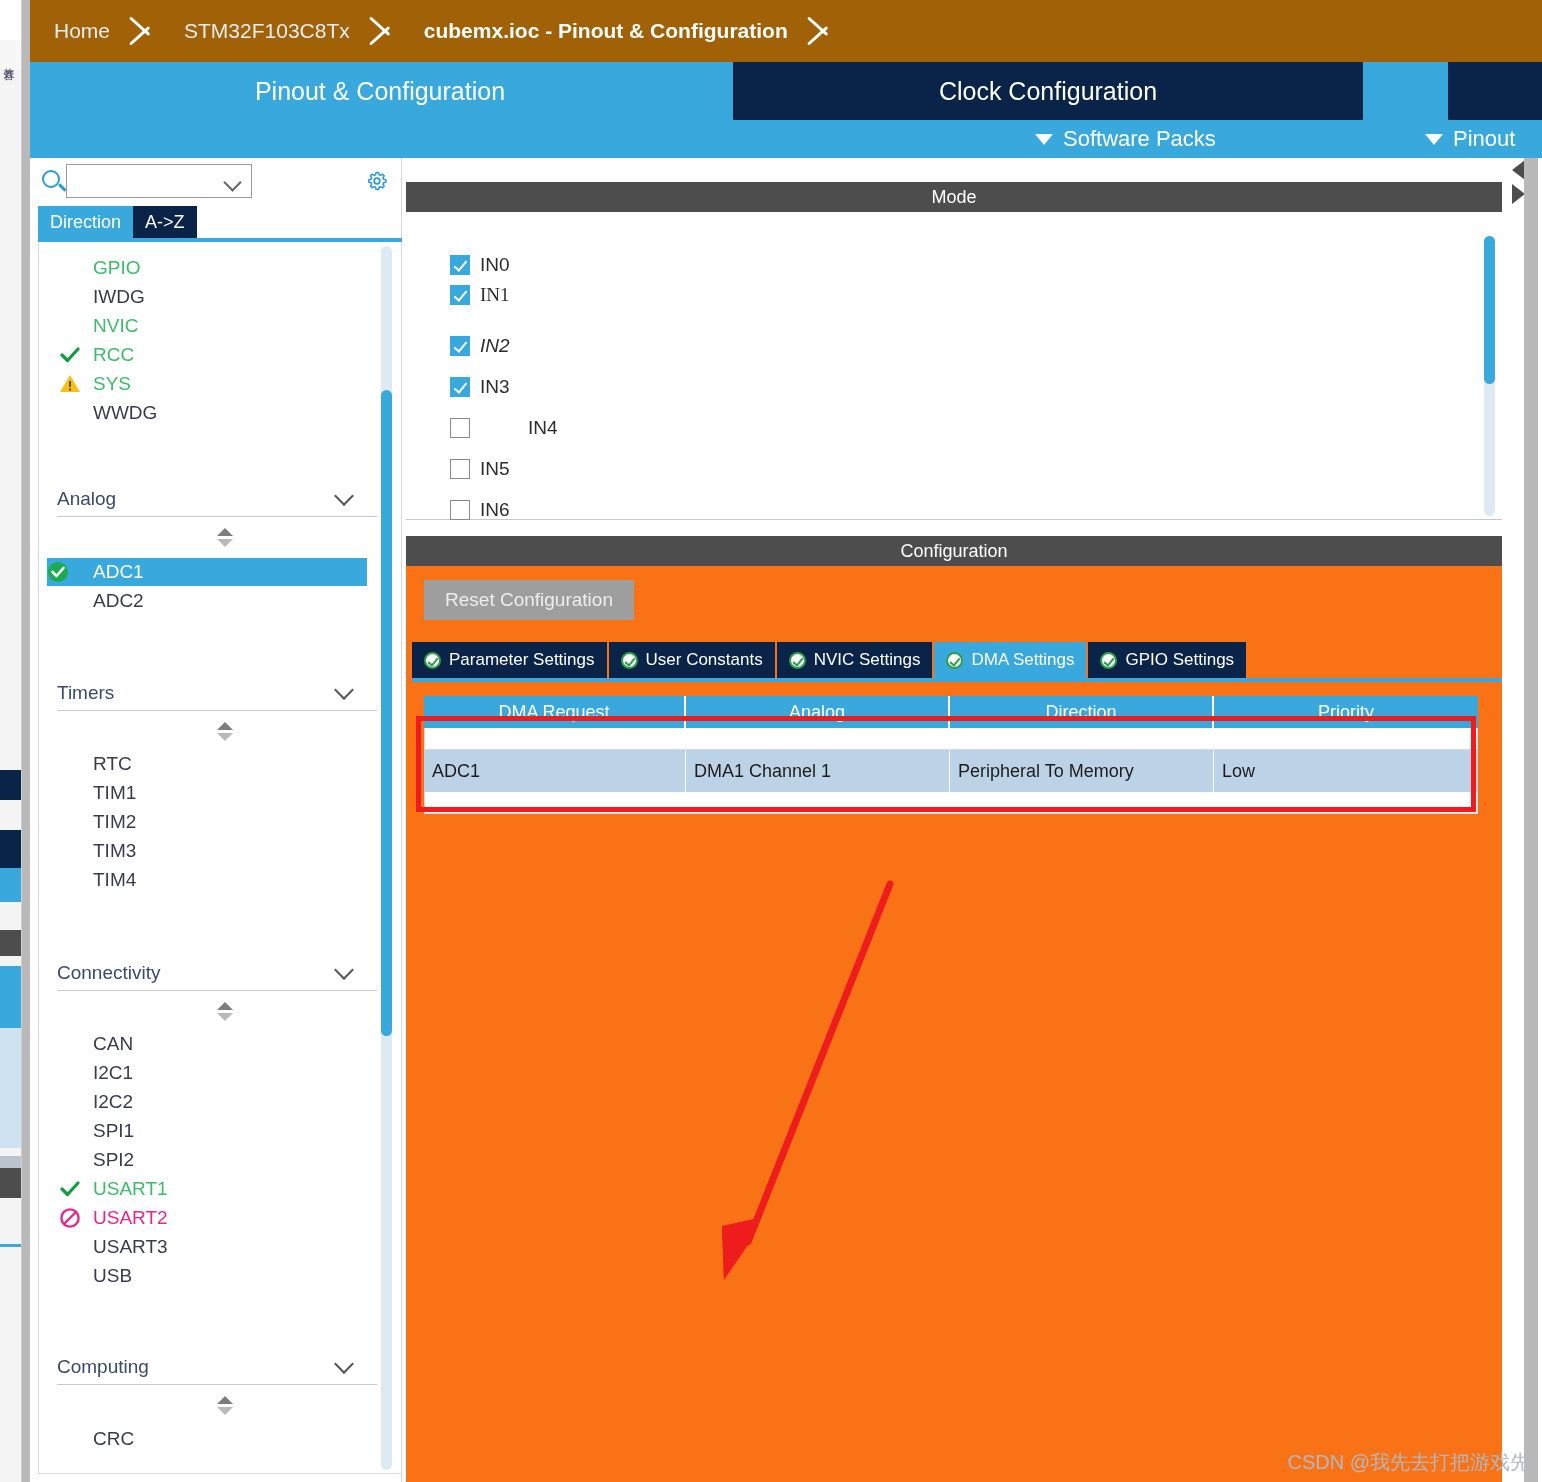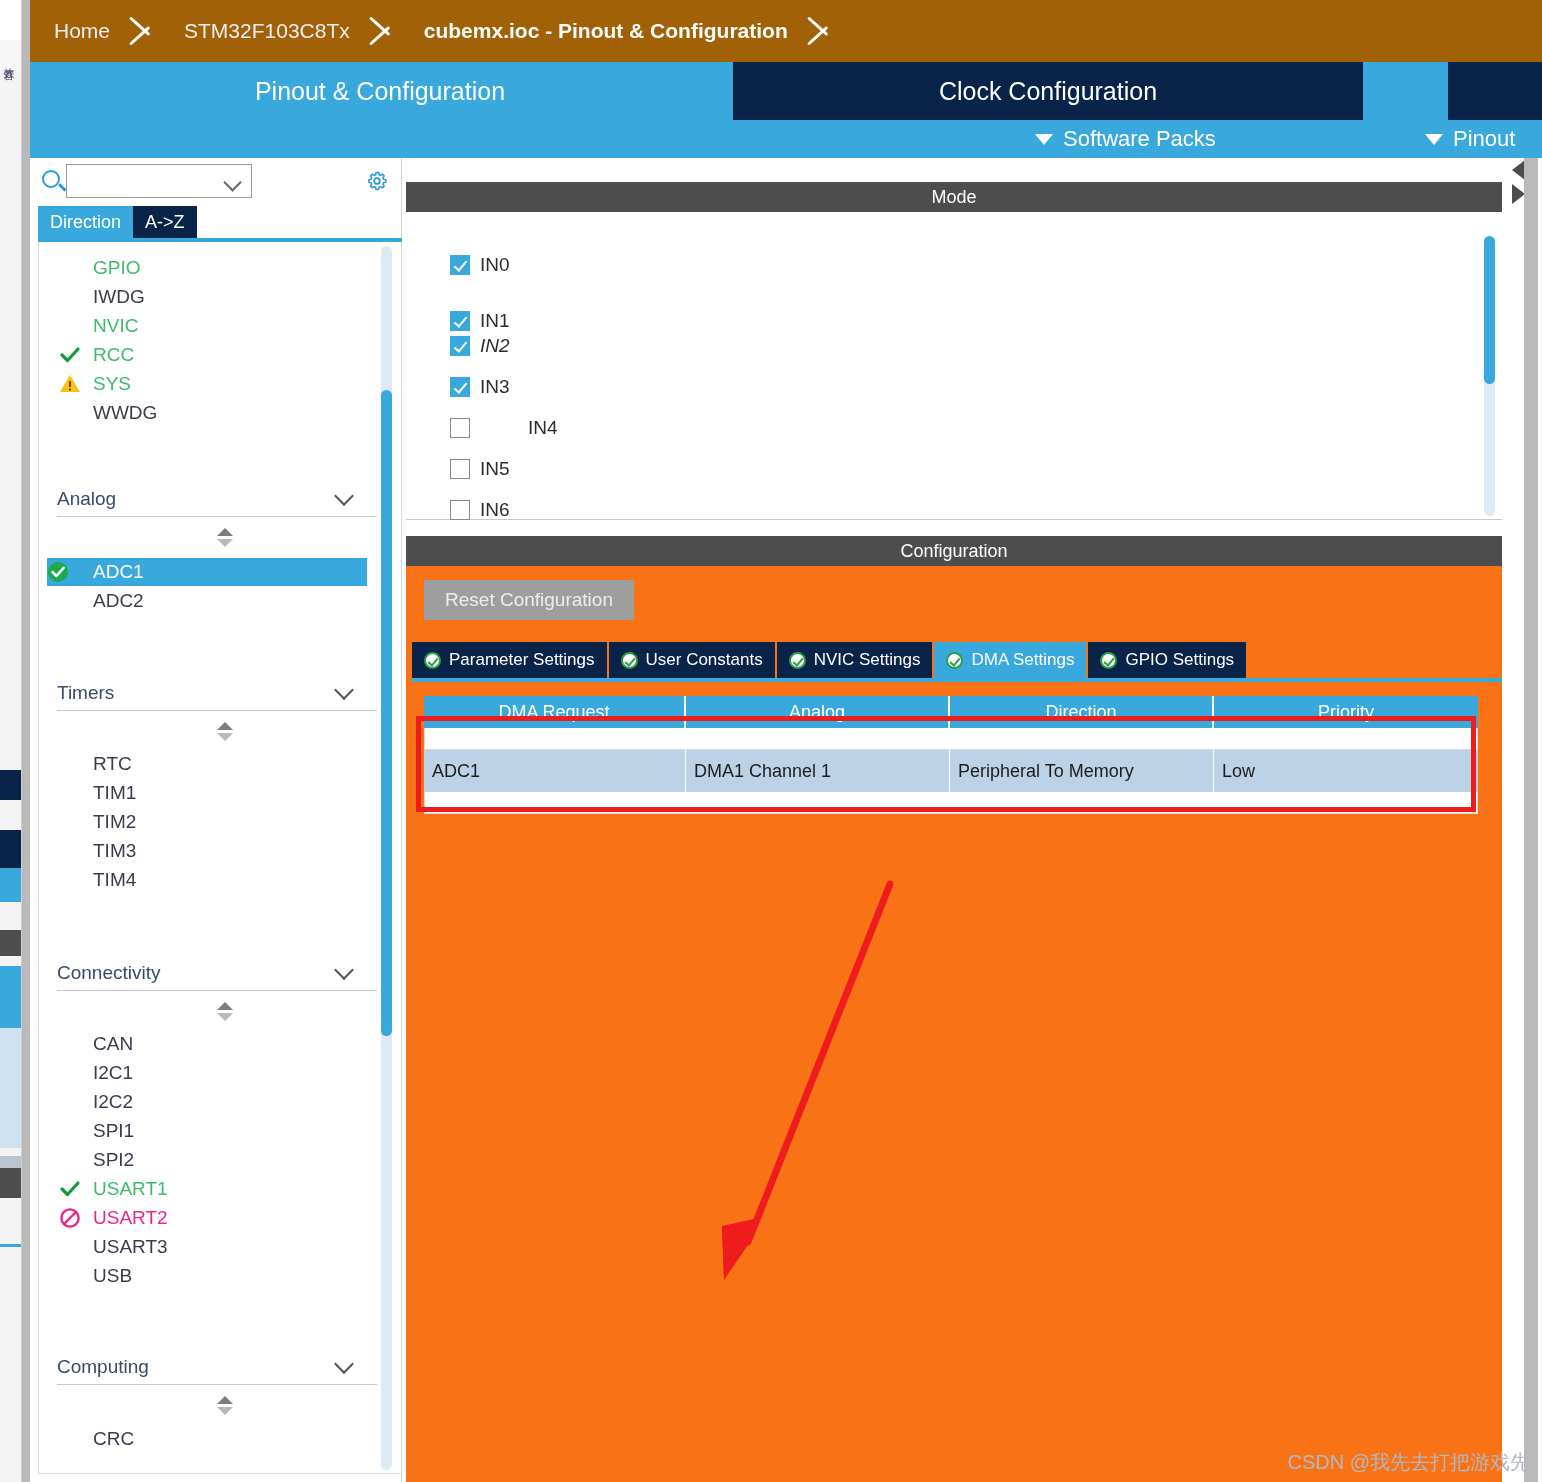--- a/index.html
+++ b/index.html
@@ -487,21 +487,21 @@
   <div class="main">
 
 
     <div class="sec-hdr" id="sec-mode">Mode</div>
 
     <div class="mode-body">
       <div class="cbrow" style="top:22px;">
         <span class="cbox on"></span>
         <span>IN0</span>
       </div>
-      <div class="cbrow" style="top:78px;">
+      <div class="cbrow" style="top:52px;font-family:Liberation Serif, serif;">
         <span class="cbox on"></span>
         <span>IN1</span>
       </div>
       <div class="cbrow" style="top:103px;font-style:italic;">
         <span class="cbox on"></span>
         <span>IN2</span>
       </div>
       <div class="cbrow" style="top:144px;">
         <span class="cbox on"></span>
         <span>IN3</span>

